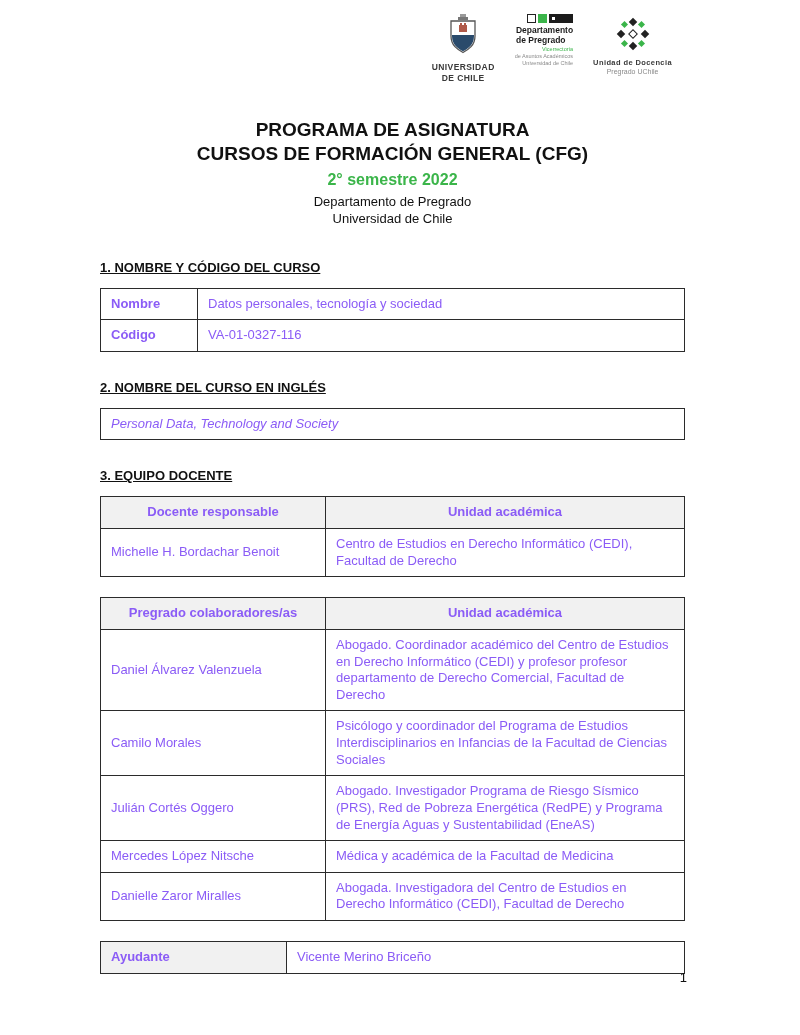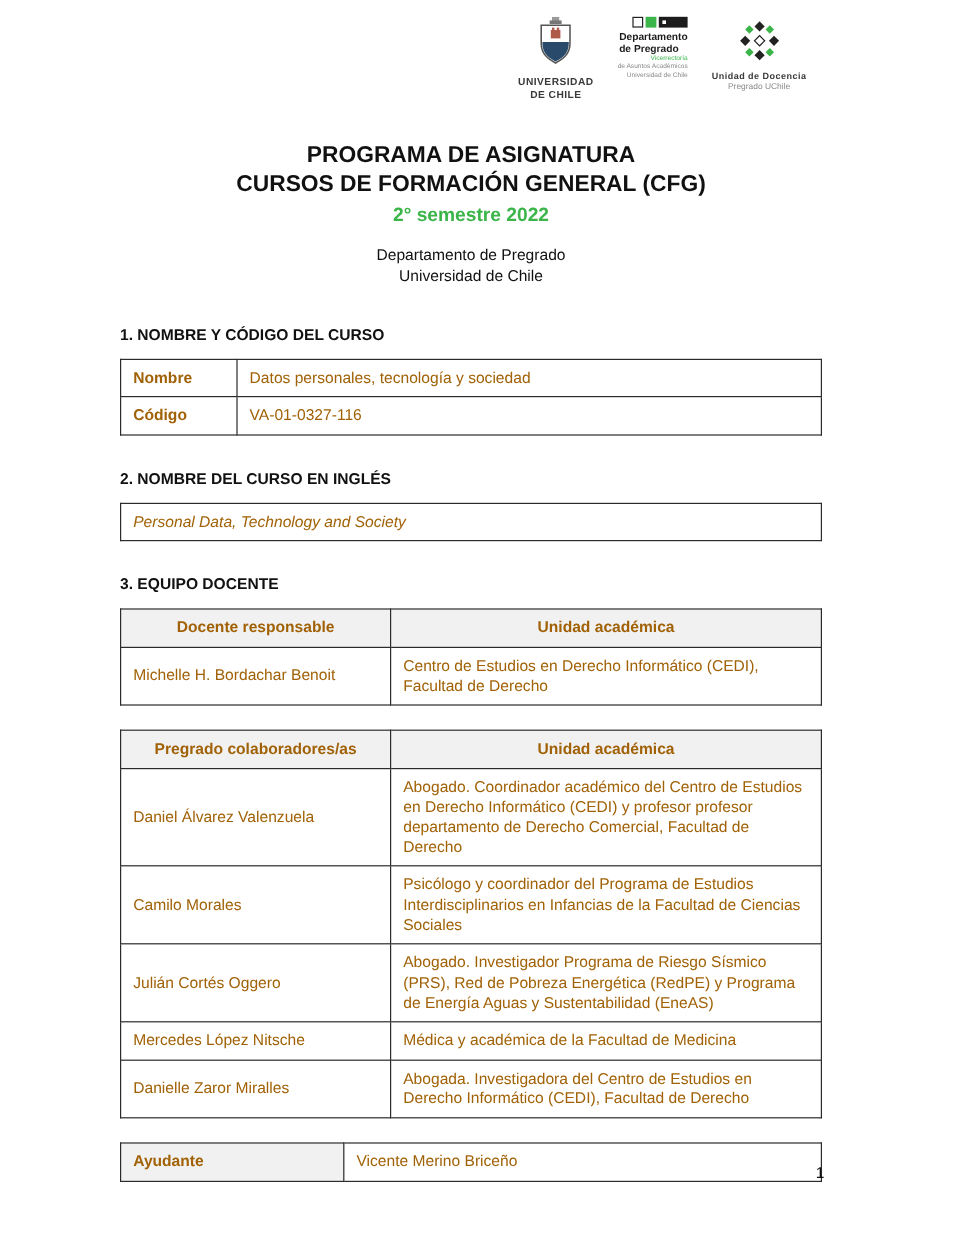--- a/index.html
+++ b/index.html
@@ -27,28 +27,28 @@
   .dp-sq-black{width:24px;height:9px;background:#1c1c1c;display:inline-block;position:relative;}
   .dp-sq-black::after{content:"";position:absolute;left:3px;top:3px;width:3px;height:3px;background:#fff;}
   .dp-text{font-size:8.5px;font-weight:bold;color:#1c1c1c;line-height:1.15;}
   .dp-tiny-green{font-size:5.5px;color:var(--accent-green);line-height:1.3;}
   .dp-tiny{font-size:5.5px;color:#8a8a8a;line-height:1.3;}
   
   .title-block{text-align:center;margin:22px 115px 0 100px;}
   .doc-title{font-size:19px;font-weight:bold;line-height:1.25;color:#111;}
   .semester{font-size:16px;font-weight:bold;color:var(--accent-green);margin-top:4px;line-height:1.3;}
   .subline{font-size:13px;color:#111;line-height:1.32;}
-  .subline-group{margin-top:14px;}
+  .subline-group{margin-top:3px;}
   
   .content{margin:0 115px 0 100px;}
-  .section-heading{font-size:13px;font-weight:bold;color:#111;margin-top:28px;margin-bottom:13px;}
+  .section-heading{font-size:13px;font-weight:bold;color:#111;margin-top:28px;margin-bottom:13px;text-decoration:underline;}
   .section-heading.first{margin-top:32px;}
   table{width:100%;border-collapse:collapse;table-layout:fixed;}
   td,th{border:1px solid var(--border-color);padding:7px 10px;font-size:13px;
-        color:#a16207;text-align:left;vertical-align:middle;line-height:1.28;}
+        color:#8b5cf6;text-align:left;vertical-align:middle;line-height:1.28;}
   .label-cell{font-weight:bold;width:97px;}
   .hdr-cell{font-weight:bold;text-align:center;background:var(--table-header-bg);}
   .name-col{width:225px;}
   .italic-cell{font-style:italic;}
   .tbl-gap{margin-top:20px;}
   .ayudante-label{font-weight:bold;background:var(--table-header-bg);width:186px;}
   
   .page-number{position:absolute;right:113px;bottom:50px;font-size:13px;color:#111;}
 </style>
 </head>

